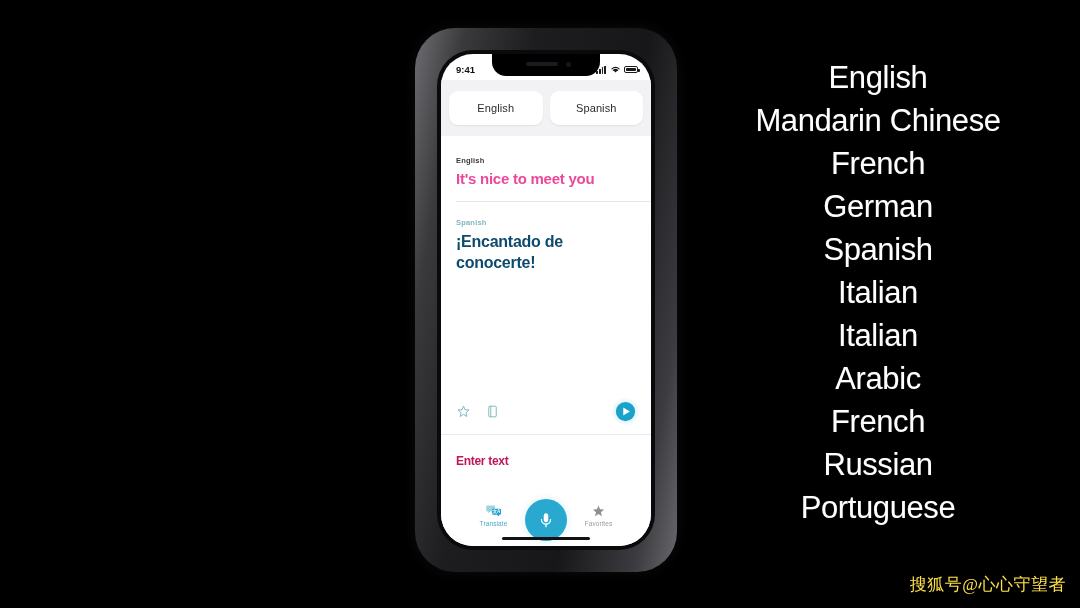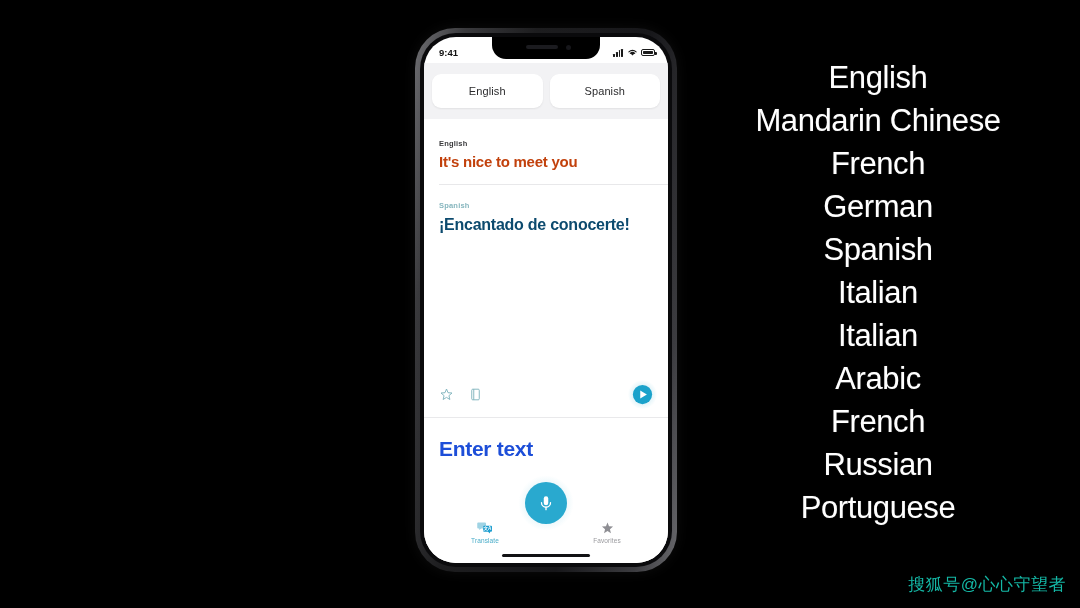--- a/index.html
+++ b/index.html
@@ -11,21 +11,21 @@
   }
   #stage { position:relative; width:1080px; height:608px; background:#000; }
 
   
   #phone {
     position:absolute; left:415px; top:28px;
     width:262px; height:544px;
     border-radius:40px;
     background:linear-gradient(100deg,#6e6e72 0%,#3a3a3d 14%,#1d1d1f 34%,#17171a 66%,#3c3c40 88%,#6a6a6e 100%);
     box-shadow:0 0 14px rgba(255,255,255,.05);
-    padding:5px;
+    padding:22px;
   }
   #phone-inner {
     width:100%; height:100%;
     border-radius:36px;
     background:#0a0a0c;
     padding:4px;
   }
   #screen {
     position:relative; width:100%; height:100%;
     border-radius:32px; overflow:hidden;
@@ -71,21 +71,21 @@
     flex:1; height:34px; background:#fff; border-radius:9px;
     display:flex; align-items:center; justify-content:center;
     font-size:11px; color:#2b2b2d; letter-spacing:.1px;
     box-shadow:0 1px 2px rgba(0,0,0,.07);
   }
 
   
   #card { position:absolute; top:82px; left:0; right:0; bottom:0; background:#fff; }
   .src-block { padding:20px 15px 13px 15px; }
   .blk-label { font-size:7.5px; font-weight:bold; color:#3a3a3c; letter-spacing:.2px; }
-  .src-text { font-size:15px; font-weight:bold; color:#c2410c;
+  .src-text { font-size:15px; font-weight:bold; color:#ec4899;
               margin-top:5px; line-height:1.22; letter-spacing:-.25px; }
   .rule { height:1px; background:#e8e8ea; margin:0 0 0 15px; }
   .tgt-block { padding:16px 15px 0 15px; }
   .tgt-label { font-size:7.5px; font-weight:bold; color:#86b6be; letter-spacing:.2px; }
   .tgt-text { font-size:16px; font-weight:bold; color:#0c4a6e;
               margin-top:5px; line-height:1.28; letter-spacing:-.25px; }
 
   
   #actions {
     position:absolute; top:252px; left:0; right:0; height:46px;
@@ -95,21 +95,21 @@
   .icon-sm { width:15px; height:15px; display:block; }
   #play-btn { margin-left:auto; width:21px; height:21px; position:relative; }
   #play-glow { position:absolute; inset:-4px; border-radius:50%;
                background:radial-gradient(circle,rgba(40,170,205,.35) 0%,rgba(40,170,205,0) 72%); }
 
   #rule2 { position:absolute; top:298px; left:0; right:0; height:1px; background:#e9e9eb; }
 
   
   #enter-text {
     position:absolute; top:318px; left:15px;
-    font-size:21px; font-weight:bold; color:#1d4ed8; letter-spacing:-.3px;
+    font-size:12px; font-weight:bold; color:#be185d; letter-spacing:-.3px;
   }
 
   
   #mic-wrap { position:absolute; top:363px; left:50%; transform:translateX(-50%);
               width:42px; height:42px; }
   #mic-glow { position:absolute; inset:-7px; border-radius:50%;
               background:radial-gradient(circle,rgba(40,170,205,.30) 0%,rgba(40,170,205,0) 70%); }
   #mic-circle { position:absolute; inset:0; border-radius:50%; background:#29a9cf;
                 display:flex; align-items:center; justify-content:center; }
 
@@ -130,22 +130,22 @@
   }
   .lang-item {
     color:#fff; font-size:31px; line-height:43px;
     letter-spacing:-.4px; white-space:nowrap;
     text-shadow:0 0 1px rgba(255,255,255,.25);
   }
 
   
   #watermark {
     position:absolute; right:14px; bottom:12px;
-    color:#14b8a6; font-size:17px; letter-spacing:.5px;
-    font-family:Liberation Sans, sans-serif;
+    color:#fde047; font-size:17px; letter-spacing:.5px;
+    font-family:Liberation Serif, serif;
   }
 </style>
 </head>
 <body>
 
 <div id="stage">
 
   <div id="phone">
     <div id="phone-inner">
       <div id="screen">

